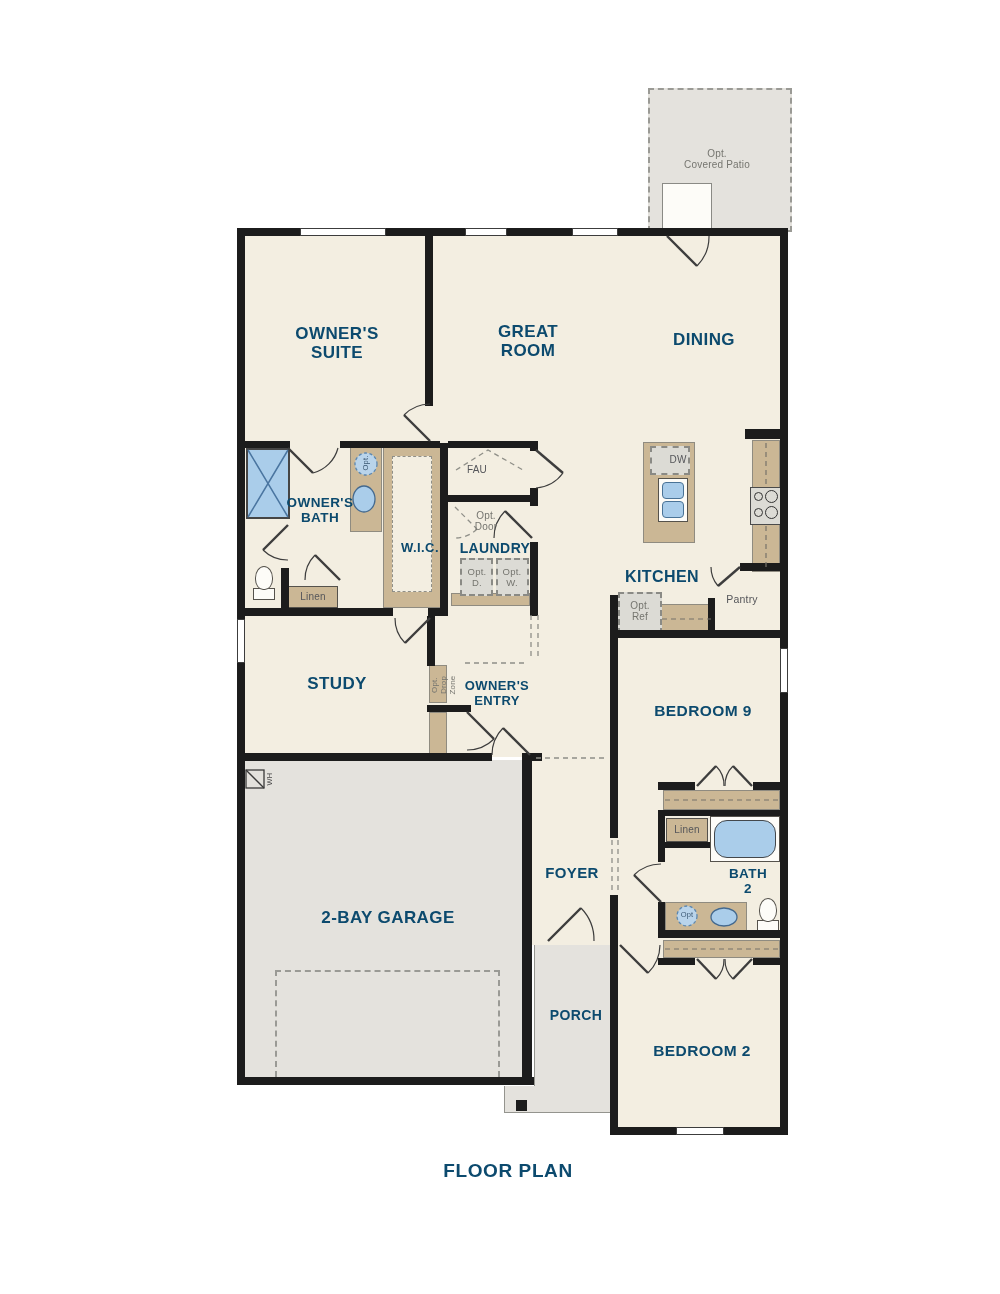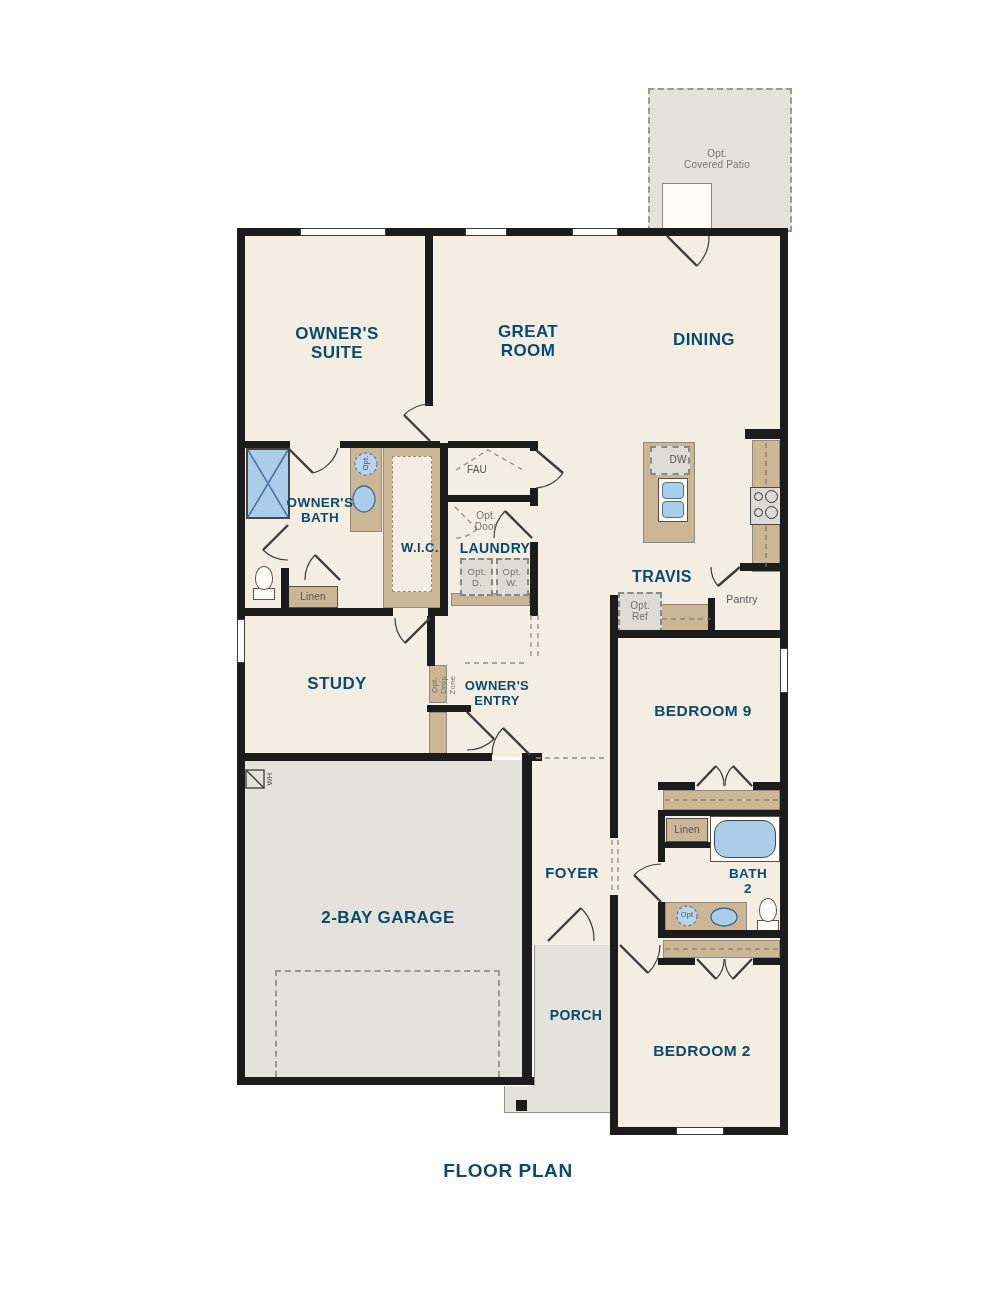--- a/index.html
+++ b/index.html
@@ -199,21 +199,21 @@
 
   <div class="lbl" style="left:337px;top:343px;font-size:17px;">OWNER'S
 SUITE</div>
   <div class="lbl" style="left:528px;top:341px;font-size:17px;">GREAT
 ROOM</div>
   <div class="lbl" style="left:704px;top:340px;font-size:17px;">DINING</div>
   <div class="lbl" style="left:320px;top:510px;font-size:13.5px;">OWNER'S
 BATH</div>
   <div class="lbl" style="left:420px;top:548px;font-size:13px;">W.I.C.</div>
   <div class="lbl" style="left:495px;top:549px;font-size:14px;">LAUNDRY</div>
-  <div class="lbl" style="left:662px;top:577px;font-size:16px;">TRAVIS</div>
+  <div class="lbl" style="left:662px;top:577px;font-size:16px;">KITCHEN</div>
   <div class="lbl" style="left:337px;top:684px;font-size:17px;">STUDY</div>
   <div class="lbl" style="left:497px;top:694px;font-size:13px;">OWNER'S
 ENTRY</div>
   <div class="lbl" style="left:703px;top:711px;font-size:15.5px;">BEDROOM 9</div>
   <div class="lbl" style="left:572px;top:873px;font-size:15px;">FOYER</div>
   <div class="lbl" style="left:748px;top:881px;font-size:13.5px;">BATH
 2</div>
   <div class="lbl" style="left:388px;top:918px;font-size:17px;">2-BAY GARAGE</div>
   <div class="lbl" style="left:576px;top:1016px;font-size:14px;">PORCH</div>
   <div class="lbl" style="left:702px;top:1051px;font-size:15.5px;">BEDROOM 2</div>

